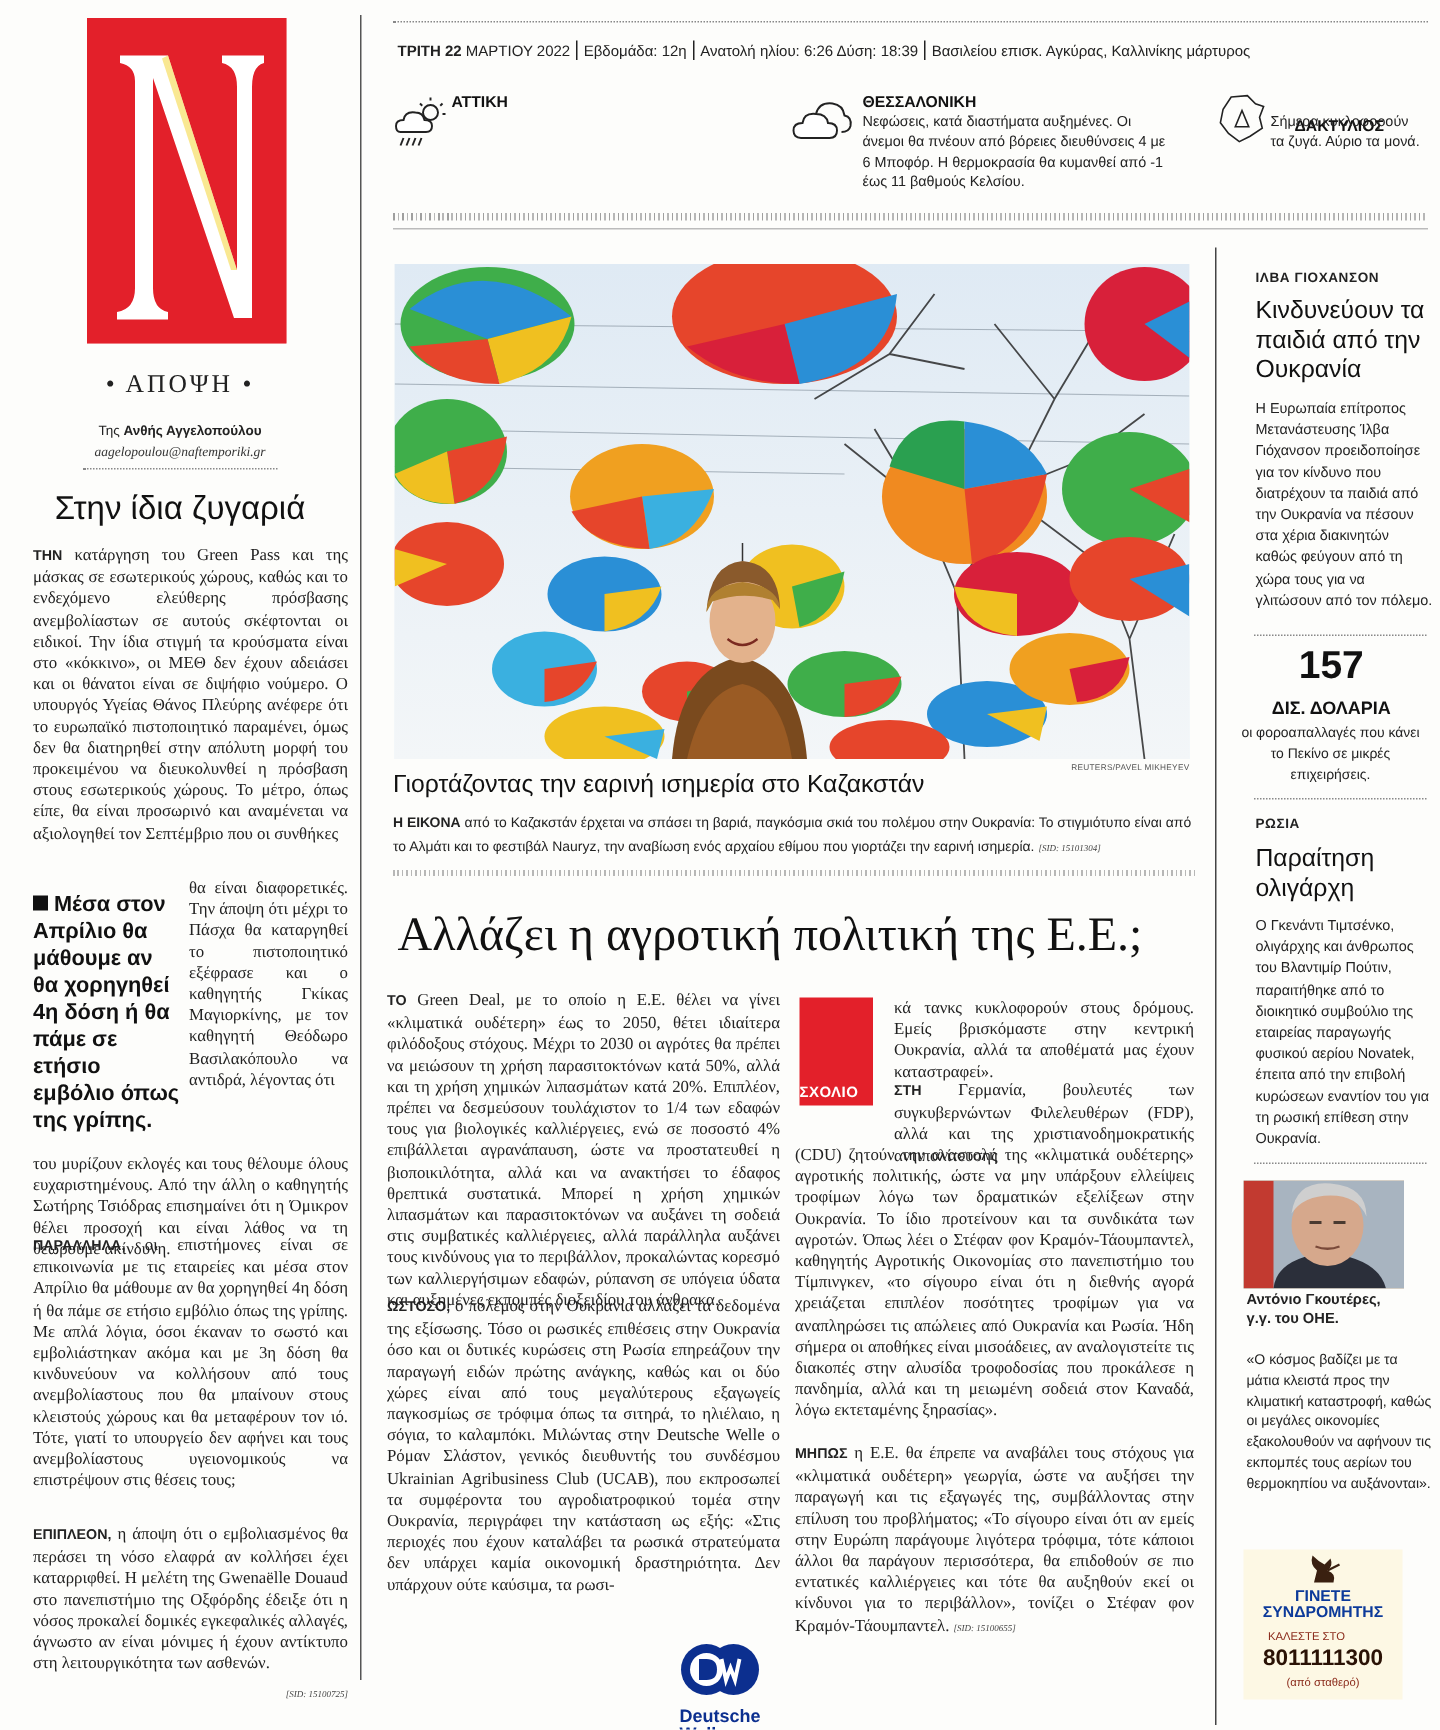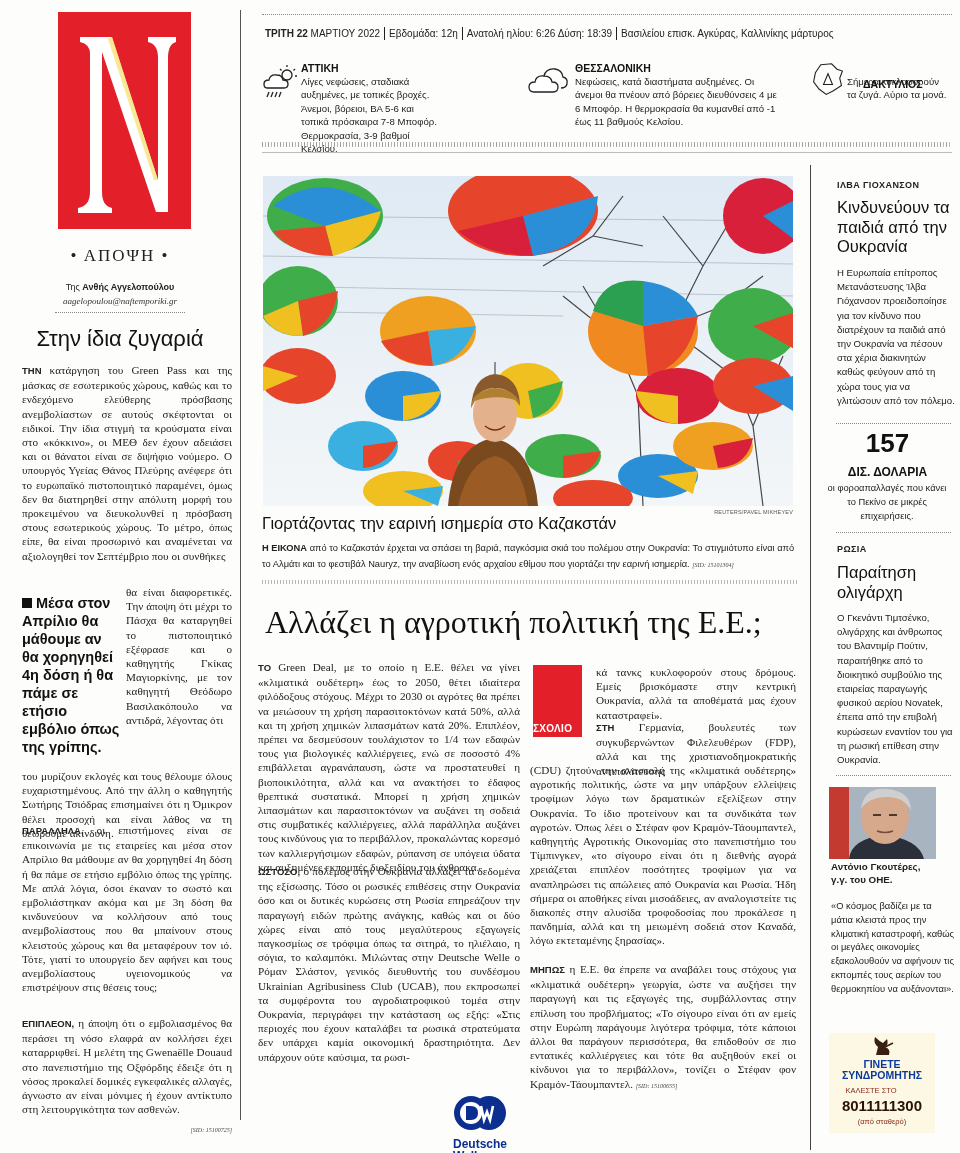--- a/index.html
+++ b/index.html
@@ -161,21 +161,20 @@
           <line x1="36" y1="14" x2="34" y2="14"></line>
           <line x1="19" y1="7" x2="20.5" y2="8.5"></line>
         <path d="M6 26 Q3 26 3 22 Q3 18 8 18 Q9 12 16 13 Q21 13 22 18 Q27 18 27 22 Q27 26 23 26 Z" fill="#fff"></path>
         <line x1="8" y1="30" x2="6" y2="35"></line>
           <line x1="12" y1="30" x2="10" y2="35"></line>
           <line x1="16" y1="30" x2="14" y2="35"></line>
           <line x1="20" y1="30" x2="18" y2="35"></line>
       </g>
     </svg>
     <div class="wtitle" style="left:40px; top:0;">ΑΤΤΙΚΗ</div>
-    <div class="wtext" style="left:40px; top:13px; width:140px;">Λίγες νεφώσεις, σταδιακά αυξημένες, με τοπικές βροχές. Άνεμοι, βόρειοι, ΒΑ 5-6 και τοπικά πρόσκαιρα 7-8 Μποφόρ. Θερμοκρασία, 3-9 βαθμοί Κελσίου.</div>
   </div>
 
   <div class="weather" style="left:270px; width:260px; height:70px;">
     <svg class="wicon" viewBox="0 0 40 40" style="width:46px;height:40px;">
       <g fill="none" stroke="#222" stroke-width="1.3">
         <path d="M16 14 Q18 6 27 7 Q34 8 35 15 Q40 16 39 22 Q38 26 33 26"></path>
         <path d="M6 30 Q1 30 1 25 Q1 20 7 20 Q8 13 16 14 Q23 14 24 20 Q30 20 30 25 Q30 30 25 30 Z" fill="#fff"></path>
       </g>
     </svg>
     <div class="wtitle" style="left:50px; top:0;">ΘΕΣΣΑΛΟΝΙΚΗ</div>

